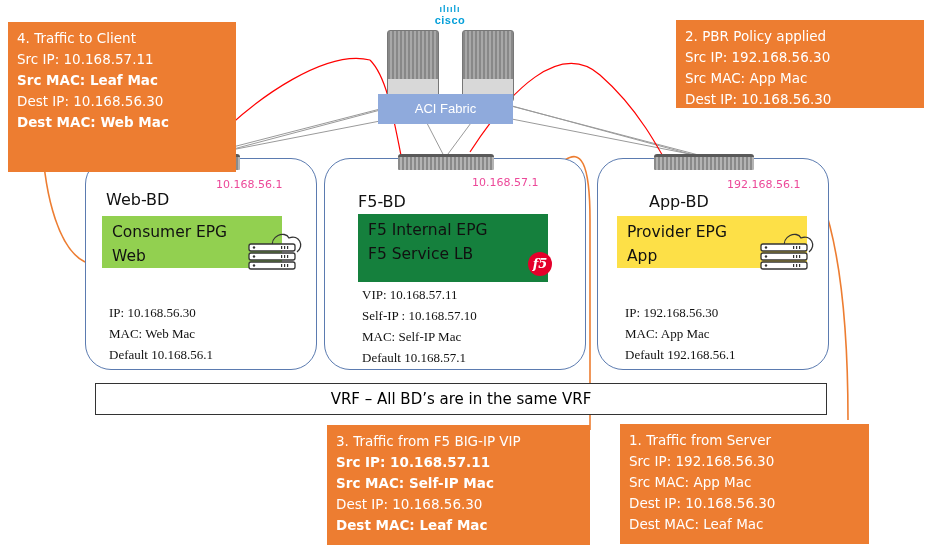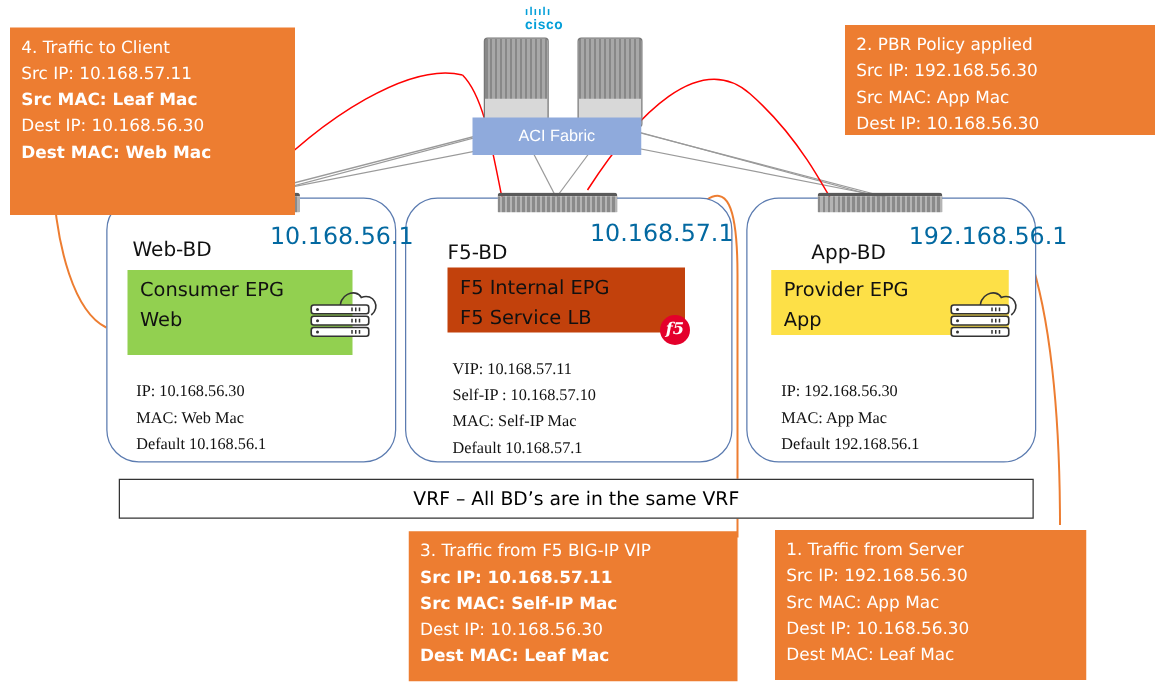--- a/index.html
+++ b/index.html
@@ -5,36 +5,36 @@
   html, body { margin:0; padding:0; }
   body { width:936px; height:557px; position:relative; background:#ffffff; overflow:hidden;
          font-family:"Liberation Sans", sans-serif; }
   svg.lines { position:absolute; left:0; top:0; width:936px; height:557px; pointer-events:none; }
   .callout { position:absolute; background:#ed7d31; color:#ffffff; font-family:"DejaVu Sans", sans-serif;
              font-size:13.5px; line-height:21px; padding:6px 8px 4px 9px; box-sizing:border-box; z-index:3; }
   .callout div { white-space:nowrap; }
   .callout .b { font-weight:bold; }
   .bd { position:absolute; border:1.5px solid #5b7bb0; border-radius:26px; background:#ffffff; box-sizing:border-box; z-index:1; }
   .bd-label { position:absolute; font-size:16px; color:#111; font-family:"DejaVu Sans", sans-serif; }
-  .gw { position:absolute; font-size:19px; color:#0369a1; font-family:"DejaVu Sans", sans-serif; }
+  .gw { position:absolute; font-size:11px; color:#ec4899; font-family:"DejaVu Sans", sans-serif; }
   .epg { position:absolute; font-size:15.5px; line-height:24px; color:#111; padding:4px 10px; box-sizing:border-box; font-family:"DejaVu Sans", sans-serif; }
   .info { position:absolute; font-size:13px; line-height:21px; color:#111; font-family:Liberation Serif, serif; }
   .info div { white-space:nowrap; }
   .switch { position:absolute; height:16px; border-radius:3px 3px 1px 1px;
             background:repeating-linear-gradient(90deg,#8a8a8a 0 2px,#b4b4b4 2px 4px);
             border-top:3px solid #5a5a5a; box-sizing:border-box; z-index:2; }
   .spine { position:absolute; width:52px; height:72px; background:
            linear-gradient(#d8d8d8 0 0) bottom/100% 22px no-repeat,
            repeating-linear-gradient(90deg,#888 0 2px,#a8a8a8 2px 4px);
            border:1px solid #777; border-radius:3px; box-sizing:border-box; z-index:2; }
   .fabric { position:absolute; background:#8faadc; color:#ffffff; font-size:13px; text-align:center;
             line-height:30px; z-index:2; font-family:"Liberation Sans", sans-serif; }
   .vrf { position:absolute; border:1px solid #333; background:#ffffff; font-size:15px; text-align:center;
          line-height:30px; box-sizing:border-box; z-index:1; font-family:"DejaVu Sans", sans-serif; }
-  .cisco { position:absolute; color:#049fd9; font-weight:bold; font-size:11px; letter-spacing:0.5px; text-align:left; }
+  .cisco { position:absolute; color:#049fd9; font-weight:bold; font-size:11px; letter-spacing:0.5px; text-align:center; }
   .f5logo { position:absolute; width:24px; height:24px; border-radius:50%; background:#e4002b; color:#fff;
             font-weight:bold; font-size:13px; line-height:24px; text-align:center; z-index:3; font-family:"DejaVu Serif", serif; font-style:italic; }
   .server { position:absolute; z-index:3; }
 </style>
 </head>
 <body>
 
 <svg class="lines" viewBox="0 0 936 557">
 
   <g stroke="#9a9a9a" stroke-width="1" fill="none">
@@ -75,21 +75,21 @@
 
 <div class="spine" style="left:387px;top:30px;"></div>
 <div class="spine" style="left:462px;top:30px;"></div>
 
 <div class="fabric" style="left:378px;top:94px;width:135px;height:30px;">ACI Fabric</div>
 
 <div class="bd" style="left:85px;top:158px;width:232px;height:212px;"></div>
 <div class="switch" style="left:140px;top:154px;width:100px;"></div>
 <div class="gw" style="left:216px;top:178px;z-index:2;">10.168.56.1</div>
 <div class="bd-label" style="left:106px;top:190px;z-index:2;">Web-BD</div>
-<div class="epg" style="left:102px;top:216px;width:180px;height:68px;background:#92d050;z-index:2;">
+<div class="epg" style="left:102px;top:216px;width:180px;height:52px;background:#92d050;z-index:2;">
   <div>Consumer EPG</div>
   <div>Web</div>
 </div>
 <svg class="server" style="left:245px;top:226px;" width="62" height="46" viewBox="0 0 62 46">
   <path d="M28 22 C 24 10, 40 4, 44 12 C 54 8, 60 20, 52 26" fill="none" stroke="#333" stroke-width="1.3"></path>
   <g fill="#ffffff" stroke="#333" stroke-width="1.3">
     <rect x="4" y="18" width="46" height="7" rx="2"></rect>
       <rect x="4" y="27" width="46" height="7" rx="2"></rect>
       <rect x="4" y="36" width="46" height="7" rx="2"></rect>
   </g>
@@ -111,21 +111,21 @@
 <div class="info" style="left:109px;top:302px;z-index:2;">
   <div>IP: 10.168.56.30</div>
   <div>MAC: Web Mac</div>
   <div>Default 10.168.56.1</div>
 </div>
 
 <div class="bd" style="left:324px;top:158px;width:262px;height:212px;"></div>
 <div class="switch" style="left:398px;top:154px;width:96px;"></div>
 <div class="gw" style="left:472px;top:176px;z-index:2;">10.168.57.1</div>
 <div class="bd-label" style="left:358px;top:192px;z-index:2;">F5-BD</div>
-<div class="epg" style="left:358px;top:214px;width:190px;height:52px;background:#c2410c;z-index:2;">
+<div class="epg" style="left:358px;top:214px;width:190px;height:68px;background:#15803d;z-index:2;">
   <div>F5 Internal EPG</div>
   <div>F5 Service LB</div>
 </div>
 <div class="f5logo" style="left:528px;top:252px;">f5</div>
 <div class="info" style="left:362px;top:284px;z-index:2;">
   <div>VIP: 10.168.57.11</div>
   <div>Self-IP : 10.168.57.10</div>
   <div>MAC: Self-IP Mac</div>
   <div>Default 10.168.57.1</div>
 </div>

